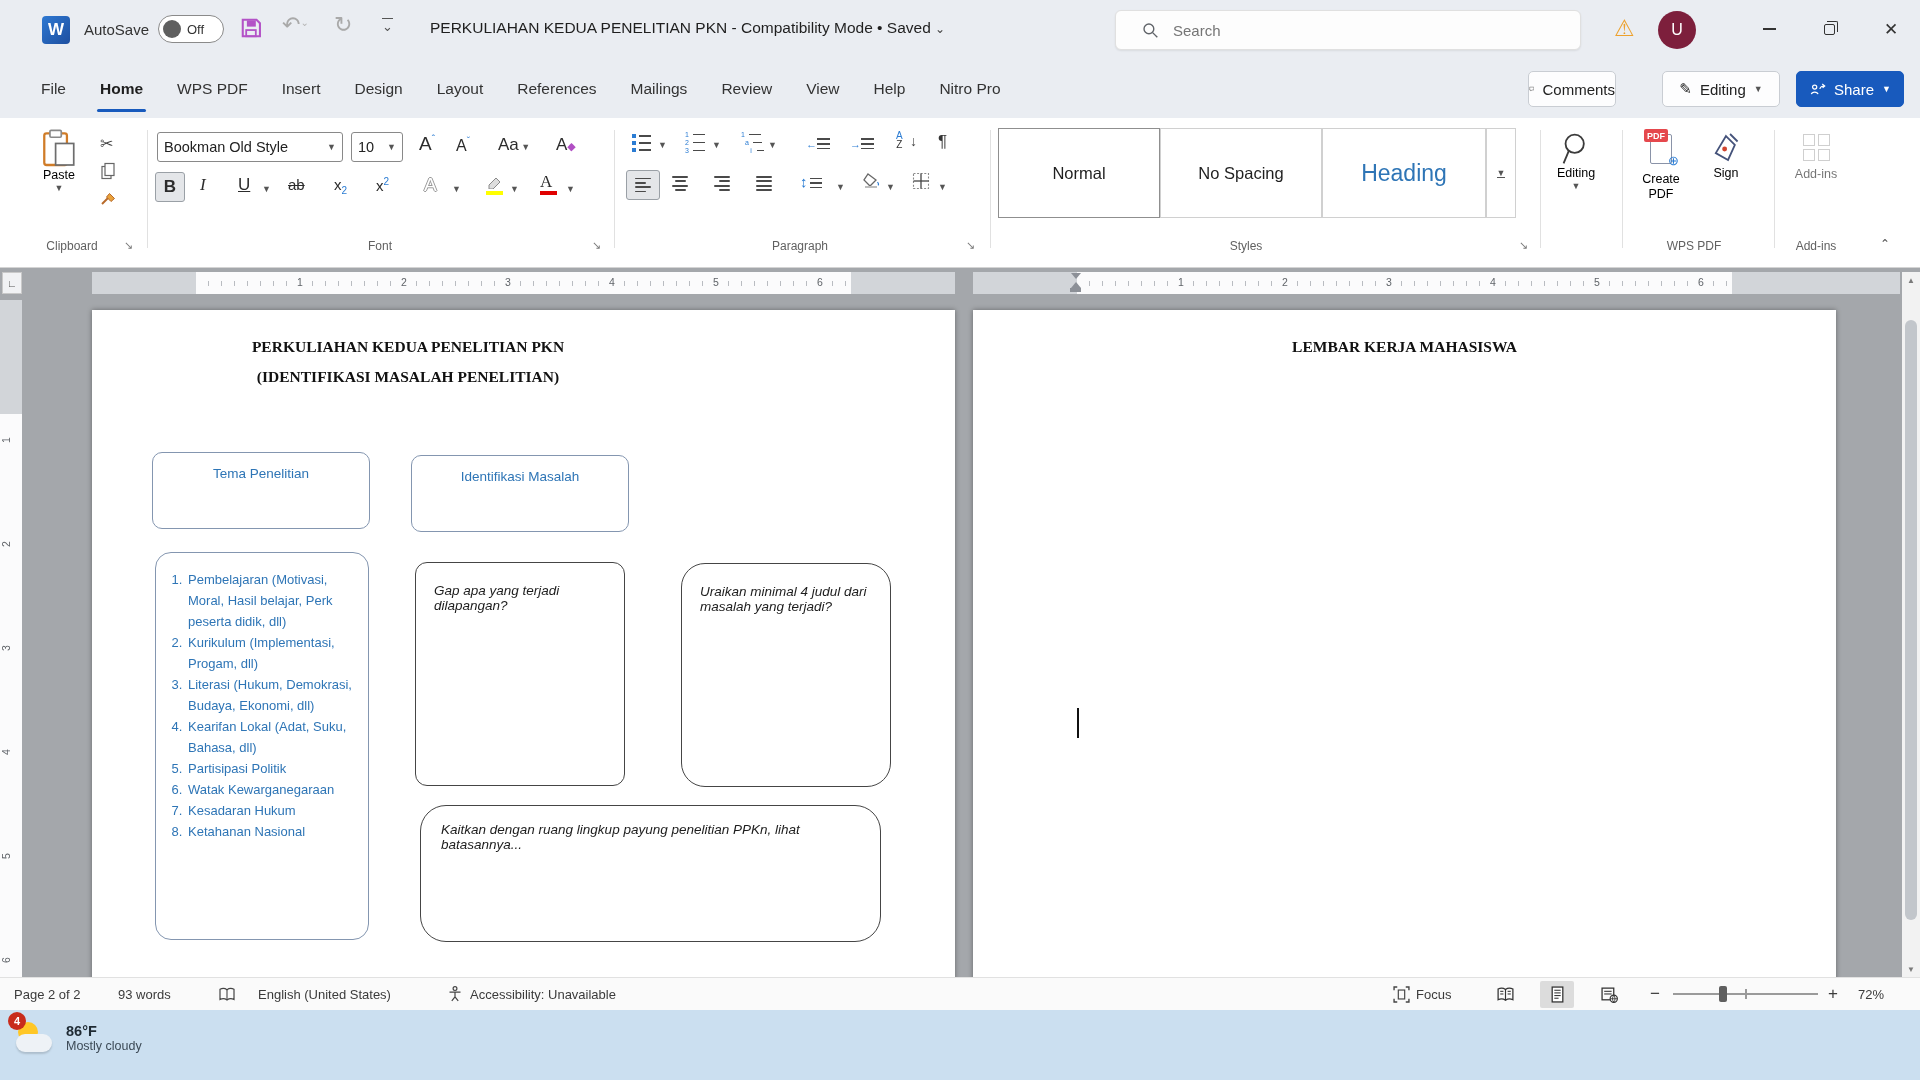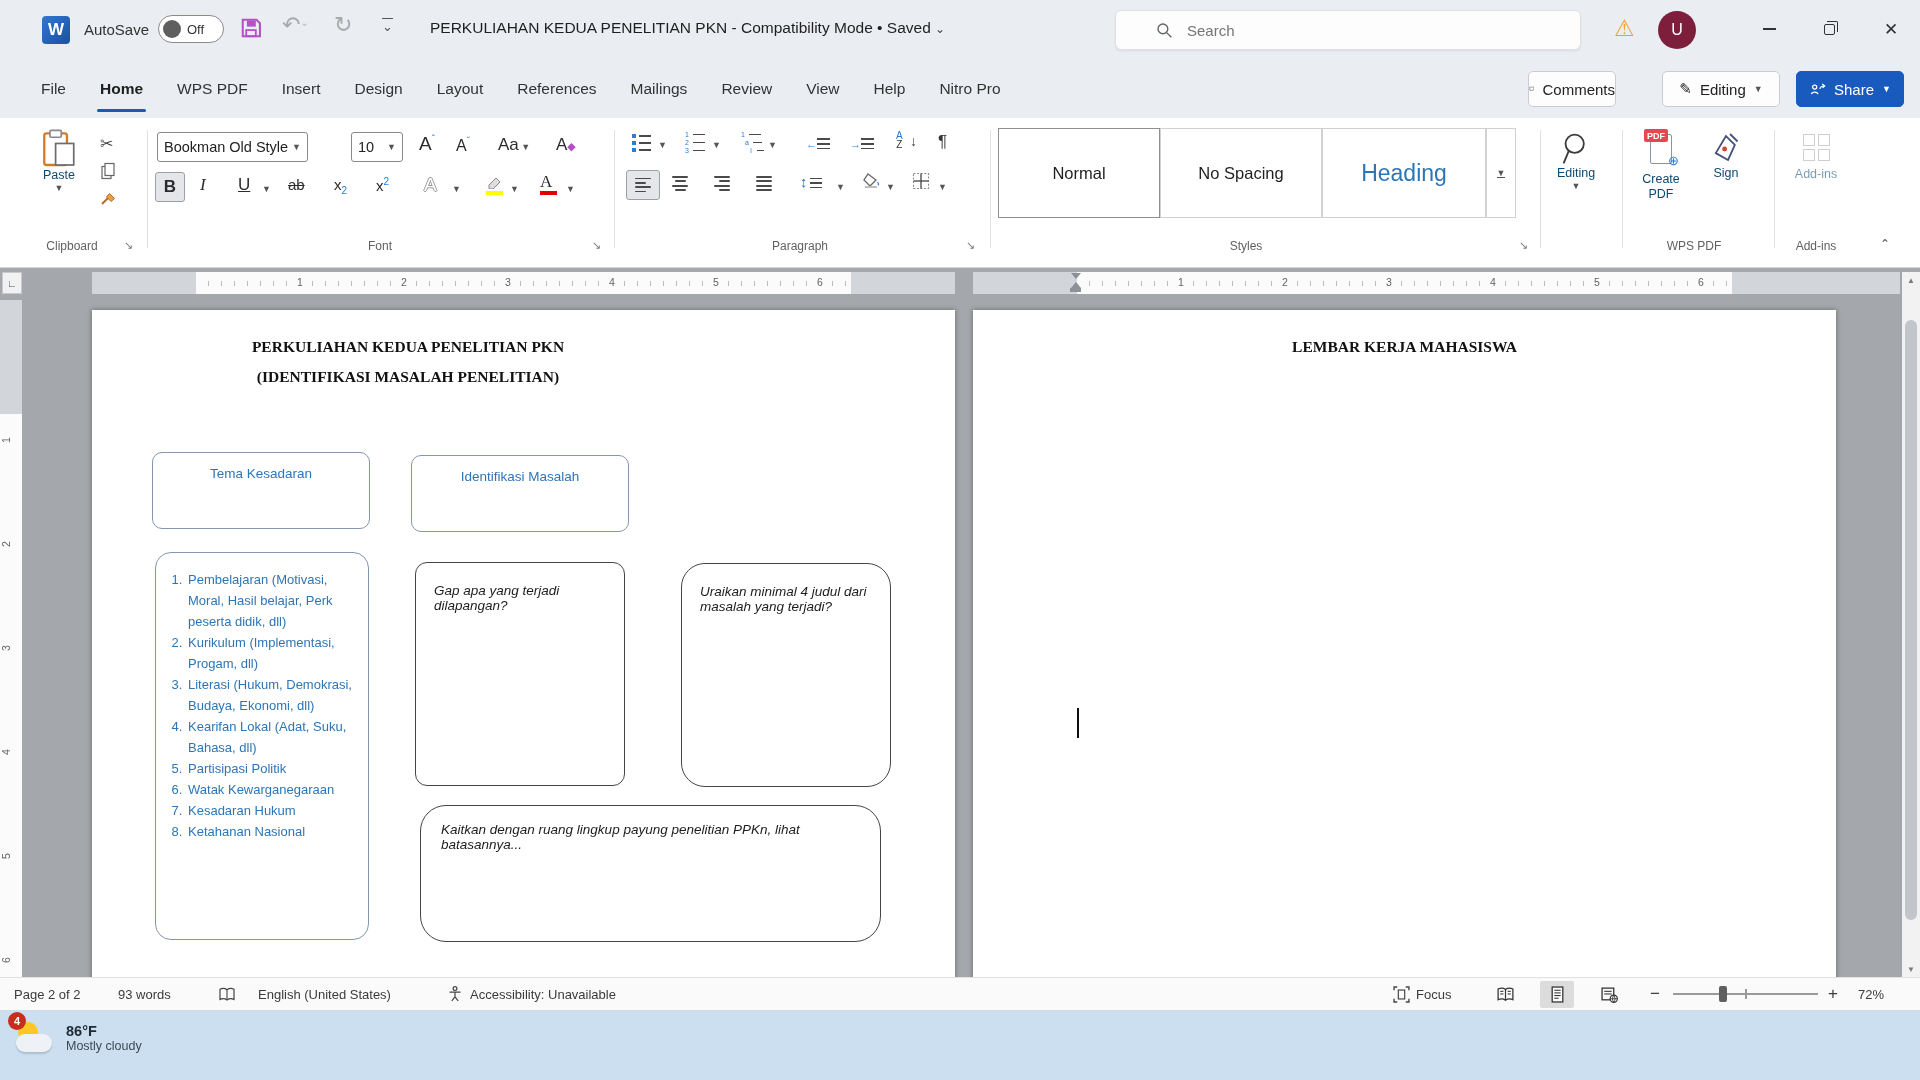--- a/index.html
+++ b/index.html
@@ -19,21 +19,21 @@
   .autosave-knob { width:18px; height:18px; border-radius:50%; background:#5f5f5f; margin-left:4px; }
   .autosave-state { font-size:13px; color:#333; margin-left:6px; }
   .save-btn { position:absolute; left:240px; top:17px; }
   .undo-btn { position:absolute; left:282px; top:12px; font-size:22px; color:#a9a9a9; }
   .undo-carat { font-size:10px; color:#b5b5b5; vertical-align:6px; }
   .redo-btn { position:absolute; left:334px; top:12px; font-size:22px; color:#a9a9a9; }
   .qat-chevron { position:absolute; left:382px; top:18px; font-size:13px; color:#555; border-top:1.5px solid #555; line-height:16px; }
   .doc-title { position:absolute; left:430px; top:19px; font-size:15.5px; color:#1f1f1f; white-space:nowrap; }
   .title-chevron { font-size:12px; color:#444; }
   .tb-search { position:absolute; left:1115px; top:10px; width:466px; height:40px; background:#fdfdfd;
-    border:1px solid #e0e0e0; border-radius:6px; display:flex; align-items:center; padding-left:40px; gap:14px;
+    border:1px solid #e0e0e0; border-radius:6px; display:flex; align-items:center; padding-left:26px; gap:14px;
     box-shadow:0 1px 2px rgba(0,0,0,.08); }
   .tb-search input { border:none; outline:none; font-size:15px; color:#555; background:transparent; width:340px; }
   .warn-icon { position:absolute; left:1614px; top:15px; font-size:23px; color:#eda12d; }
   .avatar { position:absolute; left:1658px; top:11px; width:38px; height:38px; border-radius:50%;
     background:#7d1f3c; color:#fff; font-size:16px; display:flex; align-items:center; justify-content:center; }
   .win-btn { position:absolute; top:0; width:58px; height:58px; display:flex; align-items:center; justify-content:center; color:#333; }
   .min-glyph { width:13px; height:1.6px; background:#333; }
   .restore-glyph { width:11px; height:11px; border:1.4px solid #333; border-radius:2px; position:relative; }
   .restore-glyph::before { content:""; position:absolute; left:2px; top:-4px; width:10px; height:10px;
     border-top:1.4px solid #333; border-right:1.4px solid #333; border-radius:0 2px 0 0; }
@@ -64,21 +64,21 @@
   .align-icon { display:flex; flex-direction:column; gap:2.6px; }
   .align-icon i { display:block; height:1.8px; background:#4a4a4a; border-radius:1px; }
   .mini-list { display:flex; flex-direction:column; gap:3px; }
   .mini-list .row { display:flex; align-items:center; gap:3px; }
   .mini-list .sq { width:4px; height:4px; background:#2b7cd3; }
   .mini-list .ln { width:12px; height:1.6px; background:#4a4a4a; }
   .mini-num { width:6px; font-size:7px; line-height:5px; color:#2b7cd3; text-align:center; }
   .style-card { position:absolute; top:10px; height:90px; border:1px solid #d0d0d0; background:#fff;
     display:flex; align-items:center; justify-content:center; }
   .style-card.selected { border:1.6px solid #8f8f8f; box-shadow:inset 0 0 0 2px #fff; }
-  .bigbtn-label { font-size:12.5px; color:#0c4a6e; text-align:center; line-height:15px; }
+  .bigbtn-label { font-size:12.5px; color:#000000; text-align:center; line-height:15px; }
   .pdf-badge { background:#e5484d; color:#fff; font-size:9px; font-weight:bold; border-radius:2px; padding:1.5px 3px; }
   .addins-grid { display:grid; grid-template-columns:12px 12px; grid-template-rows:12px 12px; gap:3px; }
   .addins-grid i { border:1.6px solid #a9a9a9; }
 
   
   .hruler { position:absolute; top:272px; left:0; width:1920px; height:22px; }
   .hr-band { position:absolute; top:0; height:22px; background:#d2d5d9; }
   .hr-white { position:absolute; top:0; height:22px; background:#fbfbfc;
     background-image:repeating-linear-gradient(90deg, transparent 0 12px, #b9bcc1 12px 13px);
     background-size:100% 5px; background-position:0 9px; background-repeat:no-repeat; }
@@ -243,21 +243,21 @@
     <span class="abs" style="left:100px; top:72px">
       <svg class="ico-svg" width="18" height="16" viewBox="0 0 18 16">
           <path d="M2 14l7-7" stroke="#b86a2a" stroke-width="2"></path>
           <path d="M9.5 3.5l5 5-3.5 3-4.5-4.5z" fill="#e9a23b" stroke="#b86a2a" stroke-width="1"></path>
         </svg>
     </span>
     <span class="grp-label" style="left:72px">Clipboard</span>
     <span class="launcher" style="left:124px">↘</span>
     <div class="vsep" style="left:147px"></div>
 
-    <div class="combo" style="left:157px; top:14px; width:151px">
+    <div class="combo" style="left:157px; top:14px; width:186px">
       <span>Bookman Old Style</span>
         <span class="chev">▼</span>
     </div>
     <div class="combo" style="left:351px; top:14px; width:52px">
       <span>10</span>
         <span class="chev">▼</span>
     </div>
     <span class="letterbtn" style="left:419px; top:15px; font-size:19px"><span>A</span><sup style="color:#2b7cd3; font-size:10px">ˆ</sup></span>
     <span class="letterbtn" style="left:456px; top:18px; font-size:16px"><span>A</span><sup style="color:#2b7cd3; font-size:10px">ˇ</sup></span>
     <span class="letterbtn" style="left:498px; top:17px"><span>Aa</span><span class="chev"> ▼</span></span>
@@ -474,21 +474,21 @@
     <span class="abs" style="left:1880px; top:118px; font-size:12px; color:#555; transform:rotate(180deg)">⌄</span>
   </div>
 
   <div class="docarea">
 
     <div class="page page-left">
       <div class="doc-serif lp-title" style="top:28px">PERKULIAHAN KEDUA PENELITIAN PKN</div>
       <div class="doc-serif lp-title" style="top:58px">(IDENTIFIKASI MASALAH PENELITIAN)</div>
 
       <div class="flowbox" style="left:60px; top:142px; width:218px; height:77px">
-        <span>Tema Kesadaran</span>
+        <span>Tema Penelitian</span>
       </div>
       <div class="flowbox" style="left:319px; top:145px; width:218px; height:77px">
         <span>Identifikasi Masalah</span>
       </div>
 
       <div class="tema-listbox" style="left:63px; top:242px; width:214px; height:388px">
         <ol>
           <li>Pembelajaran (Motivasi, Moral, Hasil belajar, Perk peserta didik, dll)</li>
           <li>Kurikulum (Implementasi, Progam, dll)</li>
           <li>Literasi (Hukum, Demokrasi, Budaya, Ekonomi, dll)</li>

